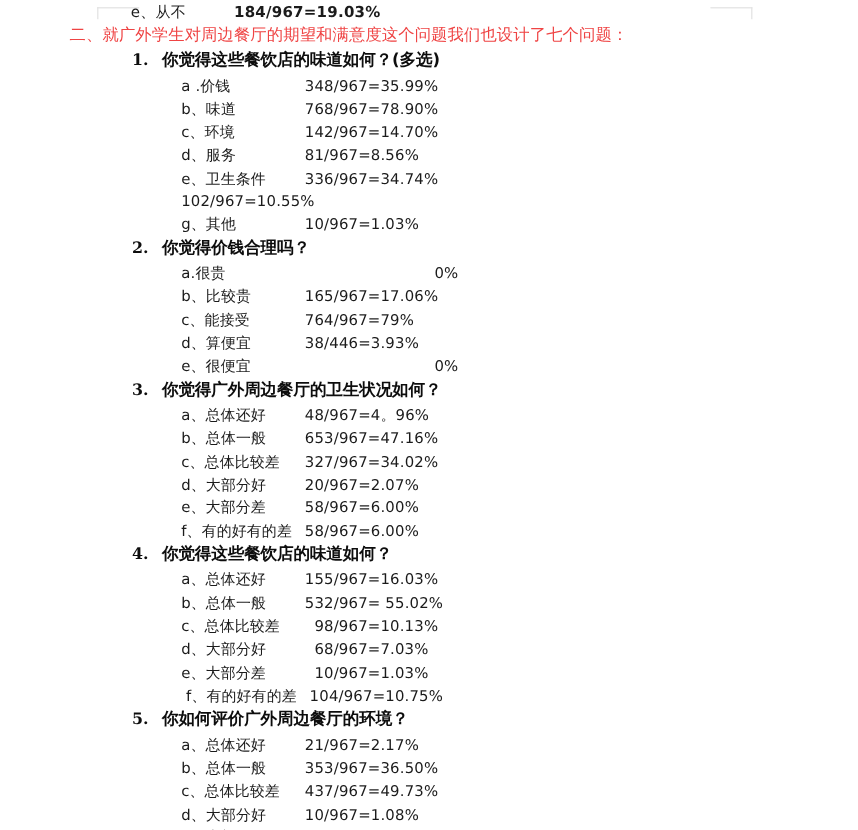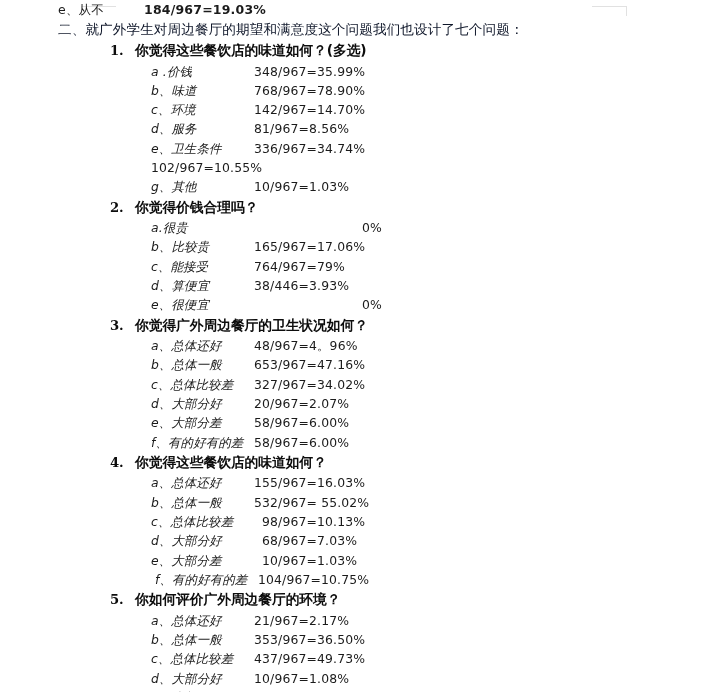--- a/index.html
+++ b/index.html
@@ -47,35 +47,35 @@
   
   .row {
     display: flex;
     align-items: baseline;
     line-height: 19.6px;
     white-space: nowrap;
   }
 
   
   .orphan-row {
-    padding-left: 58px;
+    padding-left: 109px;
     line-height: 19px;
     font-size: 12.5px;
     letter-spacing: .2px;
   }
   .orphan-row .opt-label { width: 86px; display: inline-block; }
   .orphan-row .opt-value { display: inline-block; font-weight: bold; }
 
   
   .section-intro {
     padding-left: 58px;
     font-size: 13.6px;
     line-height: 21px;
     letter-spacing: .1px;
-    color: #0f172a;
+    color: #ef4444;
   }
 
   
   .question {
     display: flex;
     align-items: baseline;
     padding-left: 110px;
     font-weight: bold;
     font-size: 13.8px;
     line-height: 20.5px;
@@ -95,21 +95,20 @@
   .option {
     padding-left: 151px;
     font-size: 12.4px;
     line-height: 19.3px;
     letter-spacing: .15px;
   }
   .option .opt-label {
     display: inline-block;
     width: 103px;
     flex: 0 0 103px;
-    font-style: italic;
   }
   .option .opt-value {
     display: inline-block;
   }
   .option.value-right .opt-value {
     width: 128px;
     flex: 0 0 128px;
     text-align: right;
   }
   .option.indent-1 { padding-left: 155px; }

